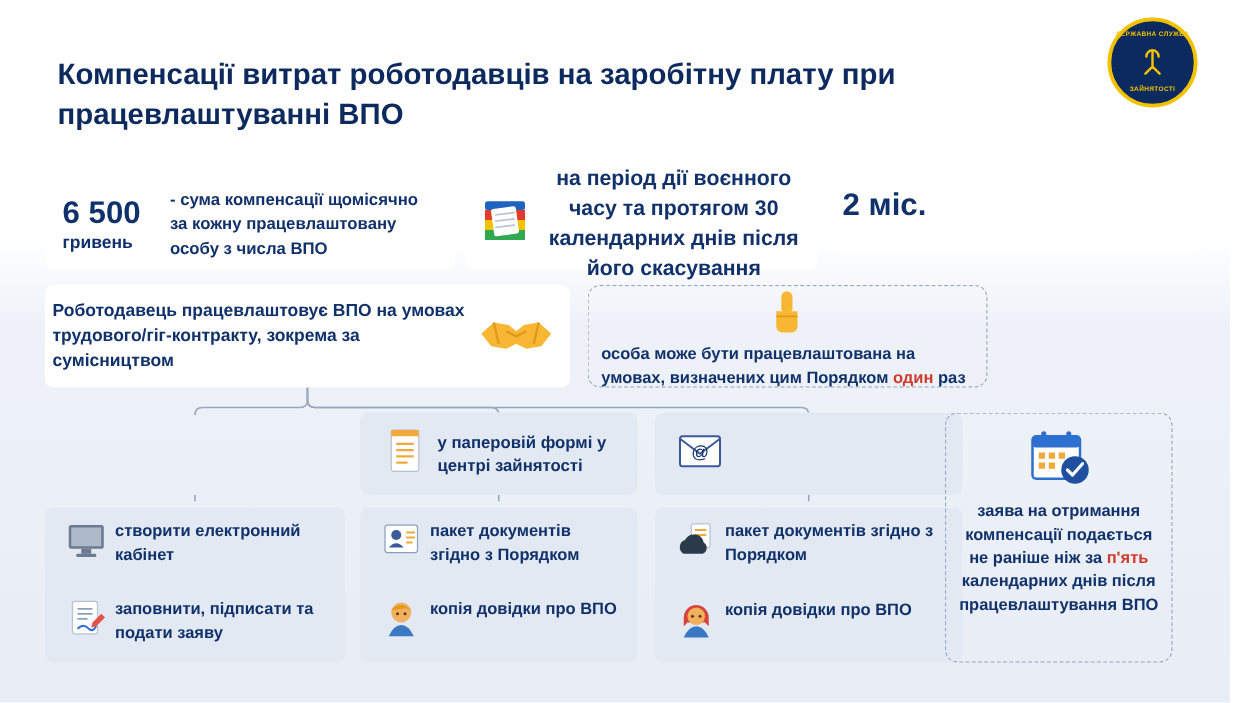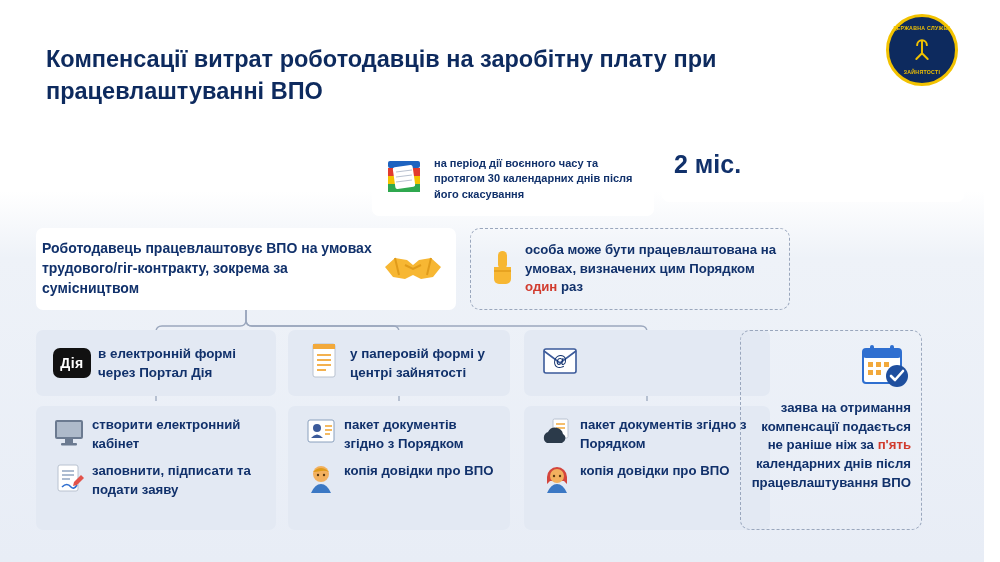--- a/index.html
+++ b/index.html
@@ -78,20 +78,21 @@
     border-radius: 7px;
     box-sizing: border-box;
   }
   .card.gray {
     background: #e3e9f3;
   }
   .card.dashed {
     background: transparent;
     border: 1.4px dashed #9aa7bd;
     border-radius: 10px;
+    flex-direction: column;
   }
   .txt {
     color: #11316b;
     font-size: 13.4px;
     line-height: 1.42;
     font-weight: bold;
   }
   .big-num {
     color: #11316b;
     font-size: 25px;
@@ -104,21 +105,21 @@
     font-weight: bold;
   }
 
   
   #card-amount { left: 36px; top: 142px; width: 328px; height: 74px; display: flex; align-items: center; padding: 0 14px; }
   #amount-left { width: 86px; flex: 0 0 86px; text-align: left; }
   #amount-right { flex: 1; }
 
   #card-period { left: 372px; top: 142px; width: 282px; height: 74px; display: flex; align-items: center; padding: 0 10px; }
   #card-period .icon { flex: 0 0 52px; }
-  #card-period .txt { font-size: 11px; }
+  #card-period .txt { font-size: 17px; text-align: center; }
 
   #card-duration { left: 662px; top: 128px; width: 302px; height: 74px; display: flex; align-items: center; padding: 0 12px; }
   #dur-left { flex: 0 0 72px; }
   #dur-right { flex: 1; font-size: 12.3px; }
 
   
   #card-employer { left: 36px; top: 228px; width: 420px; height: 82px; display: flex; align-items: center; padding: 0 6px; }
   #card-employer .txt { flex: 1; font-size: 14px; }
   #card-employer .icon { flex: 0 0 74px; text-align: center; }
 
@@ -143,31 +144,31 @@
   
   .steps {
     padding: 10px 10px;
   }
   #steps-1 { left: 36px; top: 406px; width: 240px; height: 124px; }
   #steps-2 { left: 288px; top: 406px; width: 222px; height: 124px; }
   #steps-3 { left: 524px; top: 406px; width: 246px; height: 124px; }
   .step {
     display: flex;
     align-items: flex-start;
-    margin-bottom: 9px;
+    margin-bottom: 25px;
   }
   .step:last-child { margin-bottom: 14px; }
   .step .icon { flex: 0 0 46px; text-align: center; padding-top: 1px; }
   .step .txt { flex: 1; font-size: 13.2px; }
 
   
   #note-right {
-    left: 740px; top: 330px; width: 182px; height: 200px;
+    left: 756px; top: 330px; width: 182px; height: 200px;
     padding: 12px 10px 10px;
-    text-align: right;
+    text-align: center;
   }
   #note-right .icon { margin-bottom: 6px; }
   #note-right .txt { font-size: 13.2px; line-height: 1.42; }
 
   
   svg.connectors {
     position: absolute;
     left: 0; top: 0;
     width: 1000px;
     height: 562px;
@@ -209,20 +210,27 @@
     <g stroke="#9aa7bd" stroke-width="1.3" fill="none">
       <path d="M246,310 L246,320 Q246,326 240,326 L162,326 Q156,326 156,332 L156,330"></path>
       <path d="M246,310 L246,320 Q246,326 252,326 L393,326 Q399,326 399,332 L399,330"></path>
       <path d="M246,310 L246,320 Q246,326 252,326 L641,326 Q647,326 647,332 L647,330"></path>
       <path d="M156,396 L156,401"></path>
       <path d="M399,396 L399,401"></path>
       <path d="M647,396 L647,401"></path>
     </g>
   </svg>
 
+  <div class="card" id="card-amount">
+    <div id="amount-left">
+      <div class="big-num">6 500</div>
+      <div class="sub-num">гривень</div>
+    </div>
+    <div class="txt" id="amount-right">- сума компенсації щомісячно за кожну працевлаштовану особу з числа ВПО</div>
+  </div>
 
   <div class="card" id="card-period">
     <div class="icon">
       <svg width="44" height="40" viewBox="0 0 44 40">
         <rect x="6" y="4" width="32" height="7" rx="2" fill="#1e63c0"></rect>
         <rect x="6" y="11" width="32" height="8" fill="#e23b2e"></rect>
         <rect x="6" y="19" width="32" height="8" fill="#f2c200"></rect>
         <rect x="6" y="27" width="32" height="8" fill="#2fa84f"></rect>
         <rect x="12" y="9" width="20" height="22" rx="2" fill="#ffffff" transform="rotate(-8 22 20)"></rect>
         <g stroke="#b9c2d0" stroke-width="1.2">
@@ -254,26 +262,20 @@
     <div class="icon">
       <svg width="30" height="40" viewBox="0 0 30 40">
         <rect x="10" y="4" width="9" height="18" rx="4.5" fill="#f7b733"></rect>
         <path d="M6 20 L23 20 L23 32 a5 5 0 0 1 -5 5 L11 37 a5 5 0 0 1 -5 -5 Z" fill="#f7b733"></path>
         <path d="M6 24 L23 24" stroke="#e09b1a" stroke-width="1.4"></path>
       </svg>
     </div>
     <div class="txt"><span>особа може бути працевлаштована на умовах, визначених цим Порядком </span><span class="hl">один</span><span> раз</span></div>
   </div>
 
-  <div class="card gray chan" id="chan-1">
-    <div class="icon">
-      <span class="diia">Дія</span>
-    </div>
-    <div class="txt">в електронній формі через Портал Дія</div>
-  </div>
 
   <div class="card gray chan" id="chan-2">
     <div class="icon">
       <svg width="36" height="40" viewBox="0 0 36 40">
         <rect x="7" y="3" width="22" height="33" rx="2" fill="#ffffff" stroke="#b9c2d0"></rect>
         <rect x="7" y="3" width="22" height="5" fill="#f2a93b"></rect>
         <g stroke="#f2a93b" stroke-width="1.8">
           <line x1="11" y1="14" x2="25" y2="14"></line>
           <line x1="11" y1="19" x2="25" y2="19"></line>
           <line x1="11" y1="24" x2="25" y2="24"></line>

